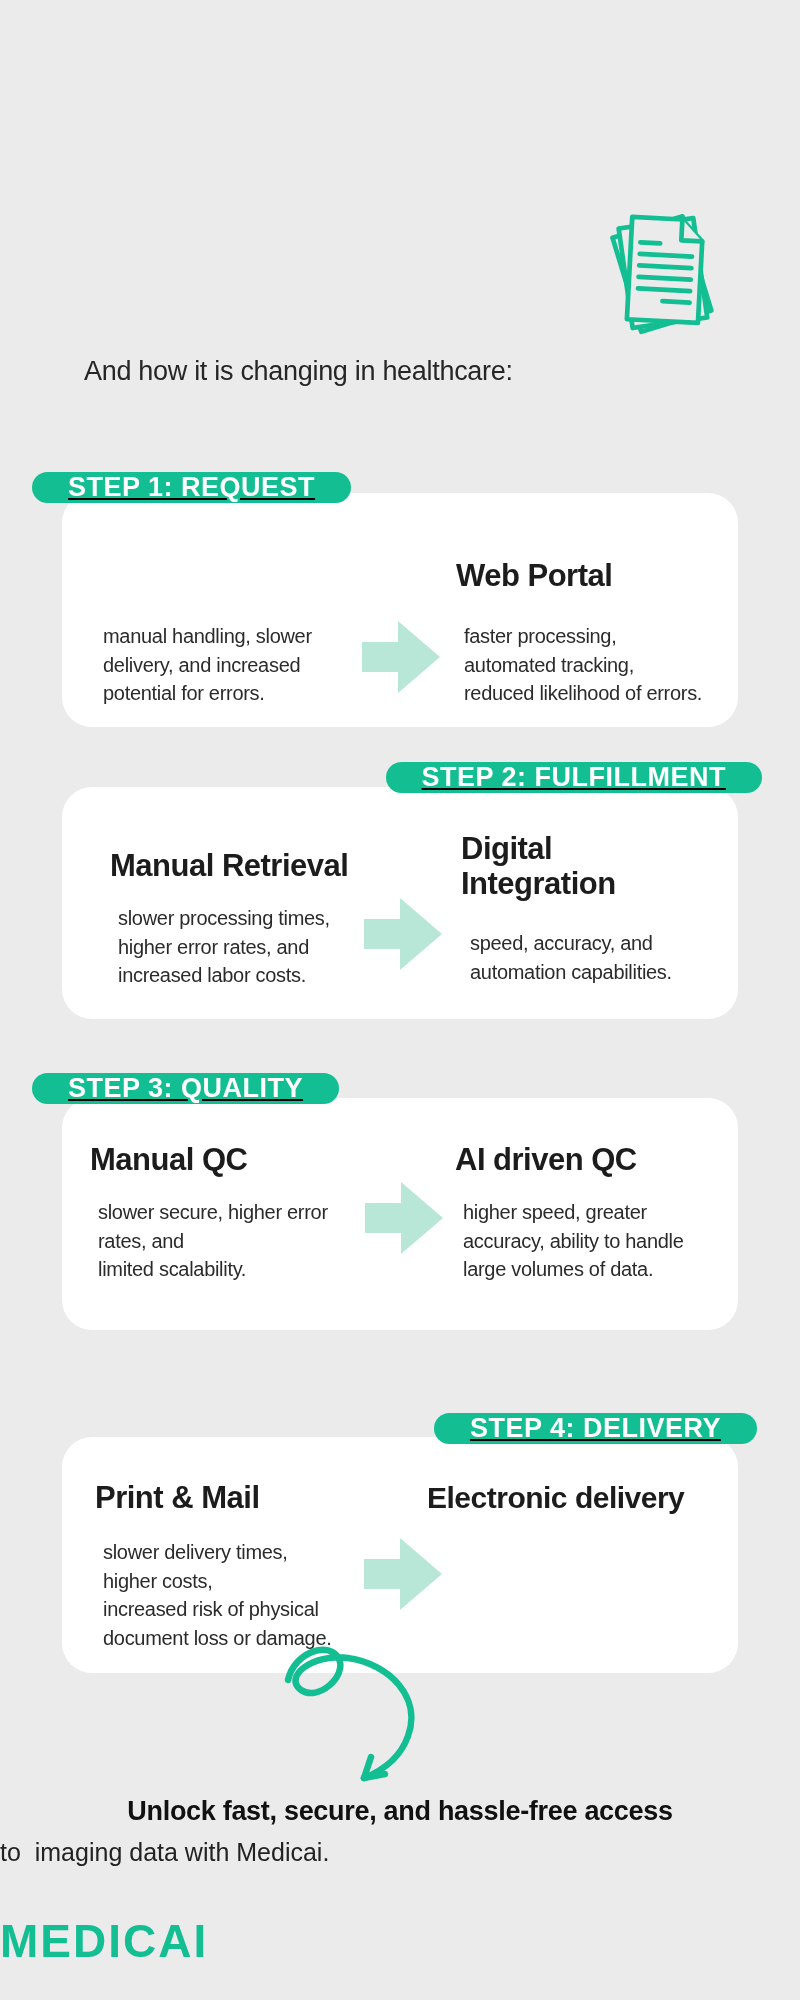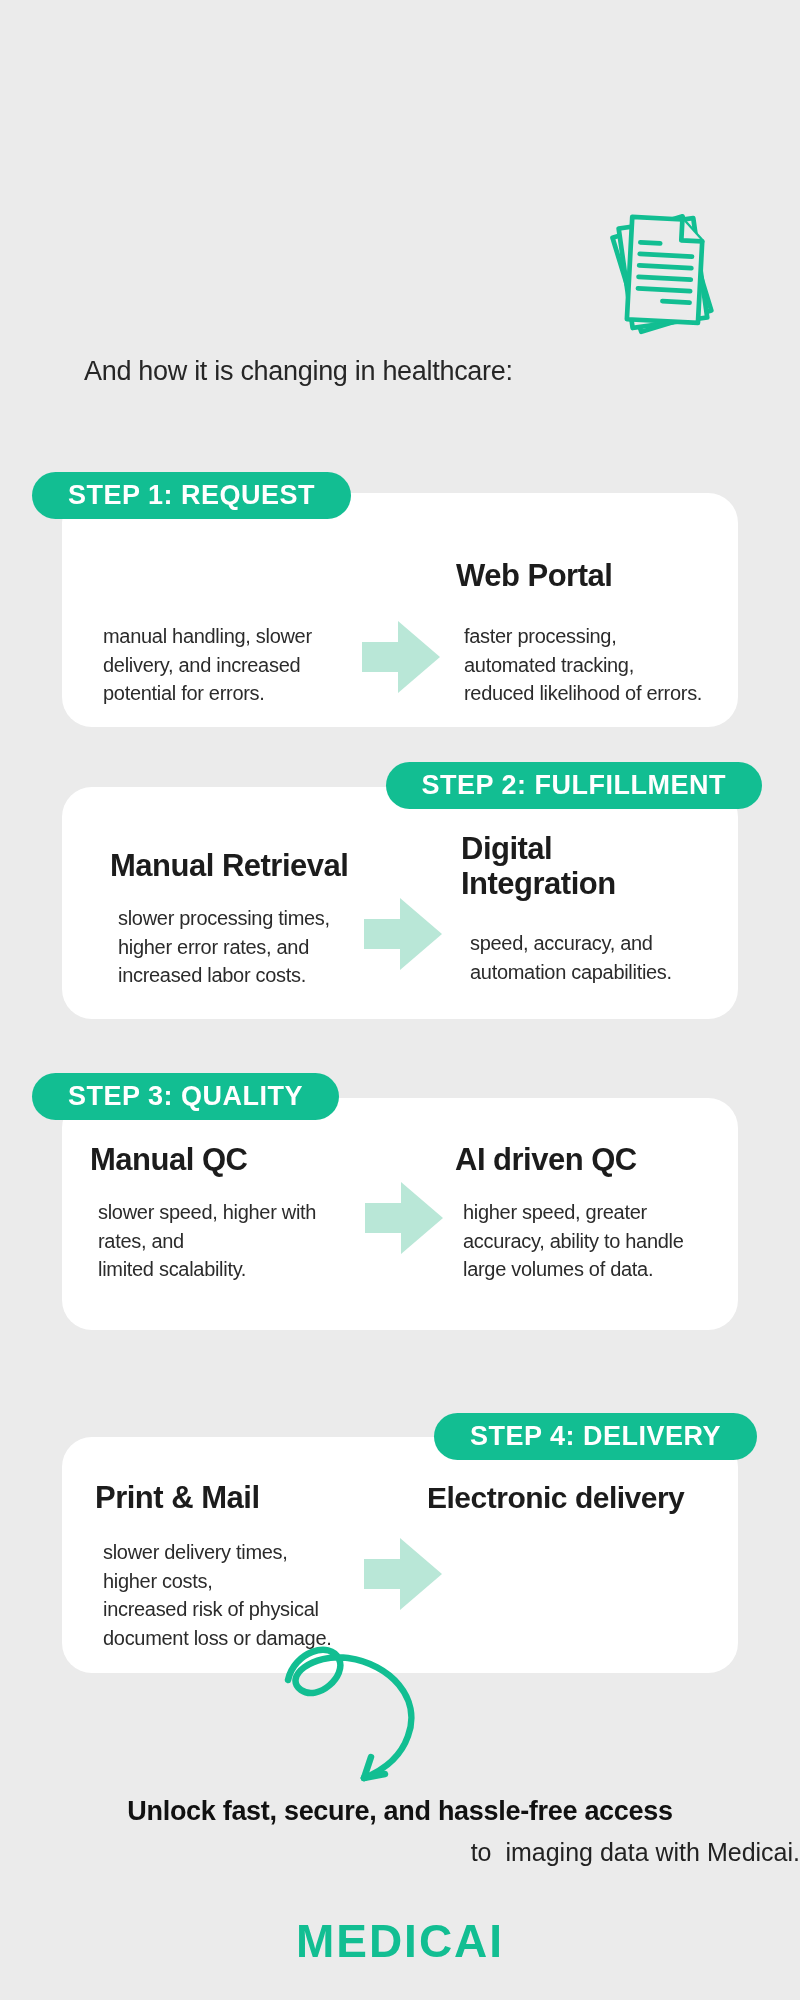--- a/index.html
+++ b/index.html
@@ -12,22 +12,22 @@
   .page{position:relative;width:800px;height:2000px;background:var(--bg);overflow:hidden;}
 
   
   .title{position:absolute;left:80px;top:164px;margin:0;font-size:62px;line-height:70px;
          font-weight:700;letter-spacing:-1.5px;color:var(--ink);white-space:pre-line;}
   .subtitle{position:absolute;left:80px;top:352px;margin:4px;font-size:27px;letter-spacing:-0.3px;color:#262626;}
   .doc-icon{position:absolute;left:596px;top:204px;width:136px;height:136px;}
 
   
   .card{position:absolute;left:62px;width:676px;background:var(--card);border-radius:30px;}
-  .badge{position:absolute;height:47px;border-radius:24px;background:var(--accent);
-         display:flex;align-items:center;justify-content:center;padding:0 36px;z-index:2;}
+  .badge{position:absolute;height:31px;border-radius:24px;background:var(--accent);
+         display:flex;align-items:center;justify-content:center;padding:0 36px;z-index:2;text-decoration:underline;}
   .badge span{color:#fff;font-weight:700;font-size:27px;letter-spacing:0.5px;white-space:nowrap;}
   .col-title{position:absolute;margin:0;font-size:31px;font-weight:700;color:var(--ink);
              letter-spacing:-0.5px;line-height:35px;white-space:pre-line;z-index:1;}
   .col-title.narrow{font-size:30px;}
   .col-desc{position:absolute;margin:8px;font-size:20px;color:var(--body);line-height:28.5px;
             letter-spacing:-0.3px;white-space:pre-line;z-index:1;}
   .block-arrow{position:absolute;width:78px;height:72px;z-index:1;}
   .block-arrow polygon{fill:var(--arrow);}
 
   
@@ -64,23 +64,23 @@
   .s4-old-desc{left:95px;top:1530px;}
   .s4-arrow{left:364px;top:1538px;}
   .s4-new-title{left:427px;top:1480px;}
   .s4-new-desc{left:449px;top:1545px;}
 
   
   .squiggle{position:absolute;left:274px;top:1640px;width:152px;height:152px;z-index:3;}
   .squiggle path{stroke:var(--accent);stroke-width:6.5;fill:none;stroke-linecap:round;stroke-linejoin:round;}
   .cta-bold{position:absolute;left:0;right:0;top:1796px;margin:0;text-align:center;
             font-size:27px;font-weight:700;color:#111;letter-spacing:-0.3px;}
-  .cta-sub{position:absolute;left:0;right:0;top:1838px;margin:0;text-align:right;
+  .cta-sub{position:absolute;left:0;right:0;top:1838px;margin:0;text-align:left;
            font-size:25px;color:#222;white-space:pre-wrap;}
-  .logo{position:absolute;left:0;right:0;top:1914px;margin:0;text-align:center;
+  .logo{position:absolute;left:0;right:0;top:1914px;margin:0;
         font-size:46px;font-weight:700;letter-spacing:2px;color:var(--accent);}
 
   .icon-stroke{stroke:var(--accent);stroke-width:4.5;fill:var(--bg);
                stroke-linejoin:round;stroke-linecap:round;}
   .icon-line{stroke:var(--accent);stroke-width:4.5;stroke-linecap:round;}
 </style>
 </head>
 <body>
 
 <div class="page">
@@ -130,21 +130,21 @@
   <h2 class="col-title s2-new-title">Digital
 Integration</h2>
   <p class="col-desc s2-new-desc">speed, accuracy, and
 automation capabilities.</p>
 
   <div class="card s3-card"></div>
   <div class="badge s3-badge">
     <span>STEP 3: QUALITY</span>
   </div>
   <h2 class="col-title s3-old-title">Manual QC</h2>
-  <p class="col-desc s3-old-desc">slower speed, higher with
+  <p class="col-desc s3-old-desc">slower secure, higher error
 rates, and
 limited scalability.</p>
   <svg class="block-arrow s3-arrow" viewBox="0 0 78 72">
     <polygon points="0,21 36,21 36,0 78,36 36,72 36,51 0,51"></polygon>
   </svg>
   <h2 class="col-title s3-new-title">AI driven QC</h2>
   <p class="col-desc s3-new-desc">higher speed, greater
 accuracy, ability to handle
 large volumes of data.</p>
 

